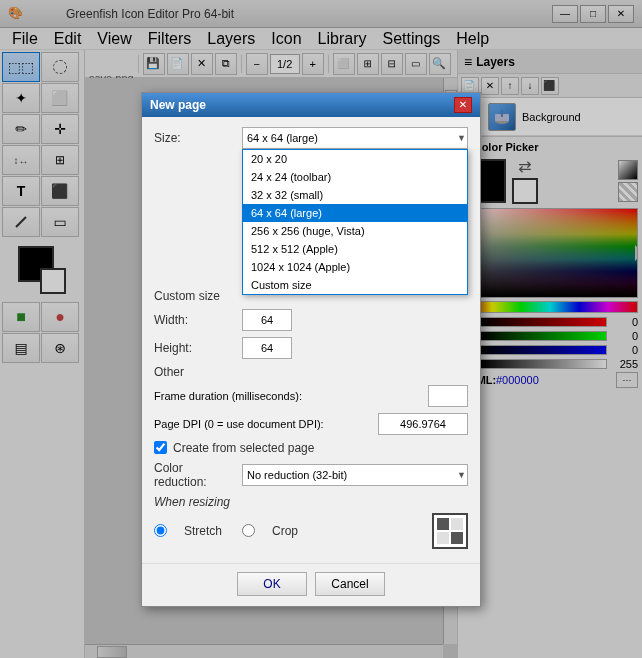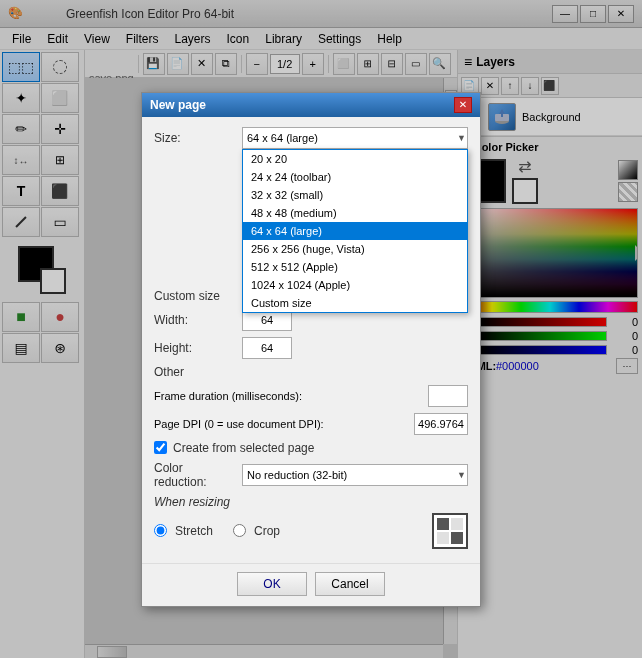--- a/index.html
+++ b/index.html
@@ -21,21 +21,21 @@
 
     
     .menu-bar {
       background: #f0f0f0;
       height: 22px;
       display: flex;
       align-items: center;
       border-bottom: 1px solid #ddd;
       padding: 0 4px;
     }
-    .menu-item { padding: 2px 8px; cursor: pointer; font-size: 12px; }
+    .menu-item { padding: 2px 8px; cursor: pointer; font-size: 16px; }
 
     
     .main-container {
       display: flex;
       height: calc(658px - 50px);
     }
 
     
     .left-toolbar {
       width: 85px;
@@ -302,21 +302,21 @@
 
     .radio-row {
       display: flex;
       align-items: center;
       gap: 20px;
       margin-bottom: 8px;
     }
     .radio-item {
       display: flex;
       align-items: center;
-      gap: 8px;
+      gap: 17px;
     }
     .radio-item input[type=radio] { cursor: pointer; }
     .radio-label { font-size: 12px; color: #333; }
 
     .when-resizing-label {
       font-size: 12px;
       font-weight: normal;
       color: #333;
       margin-bottom: 4px;
       font-style: italic;
@@ -598,20 +598,25 @@
       </div>
       <div class="channel-row">
         <span class="channel-label">G:</span>
         <div style="flex:1;height:10px;background:linear-gradient(to right,#000,#00ff00);border:1px solid #aaa;"></div>
         <span class="channel-val">0</span>
       </div>
       <div class="channel-row">
         <span class="channel-label">B:</span>
         <div style="flex:1;height:10px;background:linear-gradient(to right,#000,#0000ff);border:1px solid #aaa;"></div>
         <span class="channel-val">0</span>
+      </div>
+      <div class="channel-row">
+        <span class="channel-label">A:</span>
+        <div style="flex:1;height:10px;background:linear-gradient(to right,#000,#fff);border:1px solid #aaa;"></div>
+        <span class="channel-val">255</span>
       </div>
 
       <div class="html-row">
         <span class="html-label">HTML:</span>
         <span class="html-val">#000000</span>
         <button style="width:22px;height:16px;border:1px solid #aaa;background:#f0f0f0;font-size:9px;cursor:pointer;">···</button>
       </div>
     </div>
   </div>
 </div>
@@ -629,21 +634,20 @@
         <div class="select-wrapper" style="position:relative;">
           <select class="form-select">
             <option>64 x 64 (large)</option>
           </select>
           <span class="select-arrow">▼</span>
           
           <div class="dropdown-open">
             <div class="dropdown-item">20 x 20</div>
             <div class="dropdown-item">24 x 24 (toolbar)</div>
             <div class="dropdown-item">32 x 32 (small)</div>
-            <div class="dropdown-item">48 x 48 (medium)</div>
             <div class="dropdown-item selected">64 x 64 (large)</div>
             <div class="dropdown-item">256 x 256 (huge, Vista)</div>
             <div class="dropdown-item">512 x 512 (Apple)</div>
             <div class="dropdown-item">1024 x 1024 (Apple)</div>
             <div class="dropdown-item">Custom size</div>
           </div>
         </div>
       </div>
 
       <div class="form-row" style="margin-top:140px;">
@@ -662,21 +666,21 @@
 
       <div class="form-row">
         <span class="form-label">Other</span>
       </div>
       <div class="form-row">
         <span style="font-size:11px;flex:1;">Frame duration (milliseconds):</span>
         <input class="form-input-small" type="text" style="width: 40px;">
       </div>
       <div class="form-row">
         <span style="font-size:11px;flex:1;">Page DPI (0 = use document DPI):</span>
-        <input class="form-input-small" type="text" value="496.9764" style="width: 54px;">
+        <input class="form-input-small" type="text" value="496.9764" style="width: 90px;">
       </div>
 
       <div class="checkbox-row">
         <input type="checkbox" checked="" id="createFrom" style="">
         <label for="createFrom" class="checkbox-label">Create from selected page</label>
       </div>
 
       <div class="form-row">
         <span class="form-label">Color reduction:</span>
         <div class="select-wrapper">

